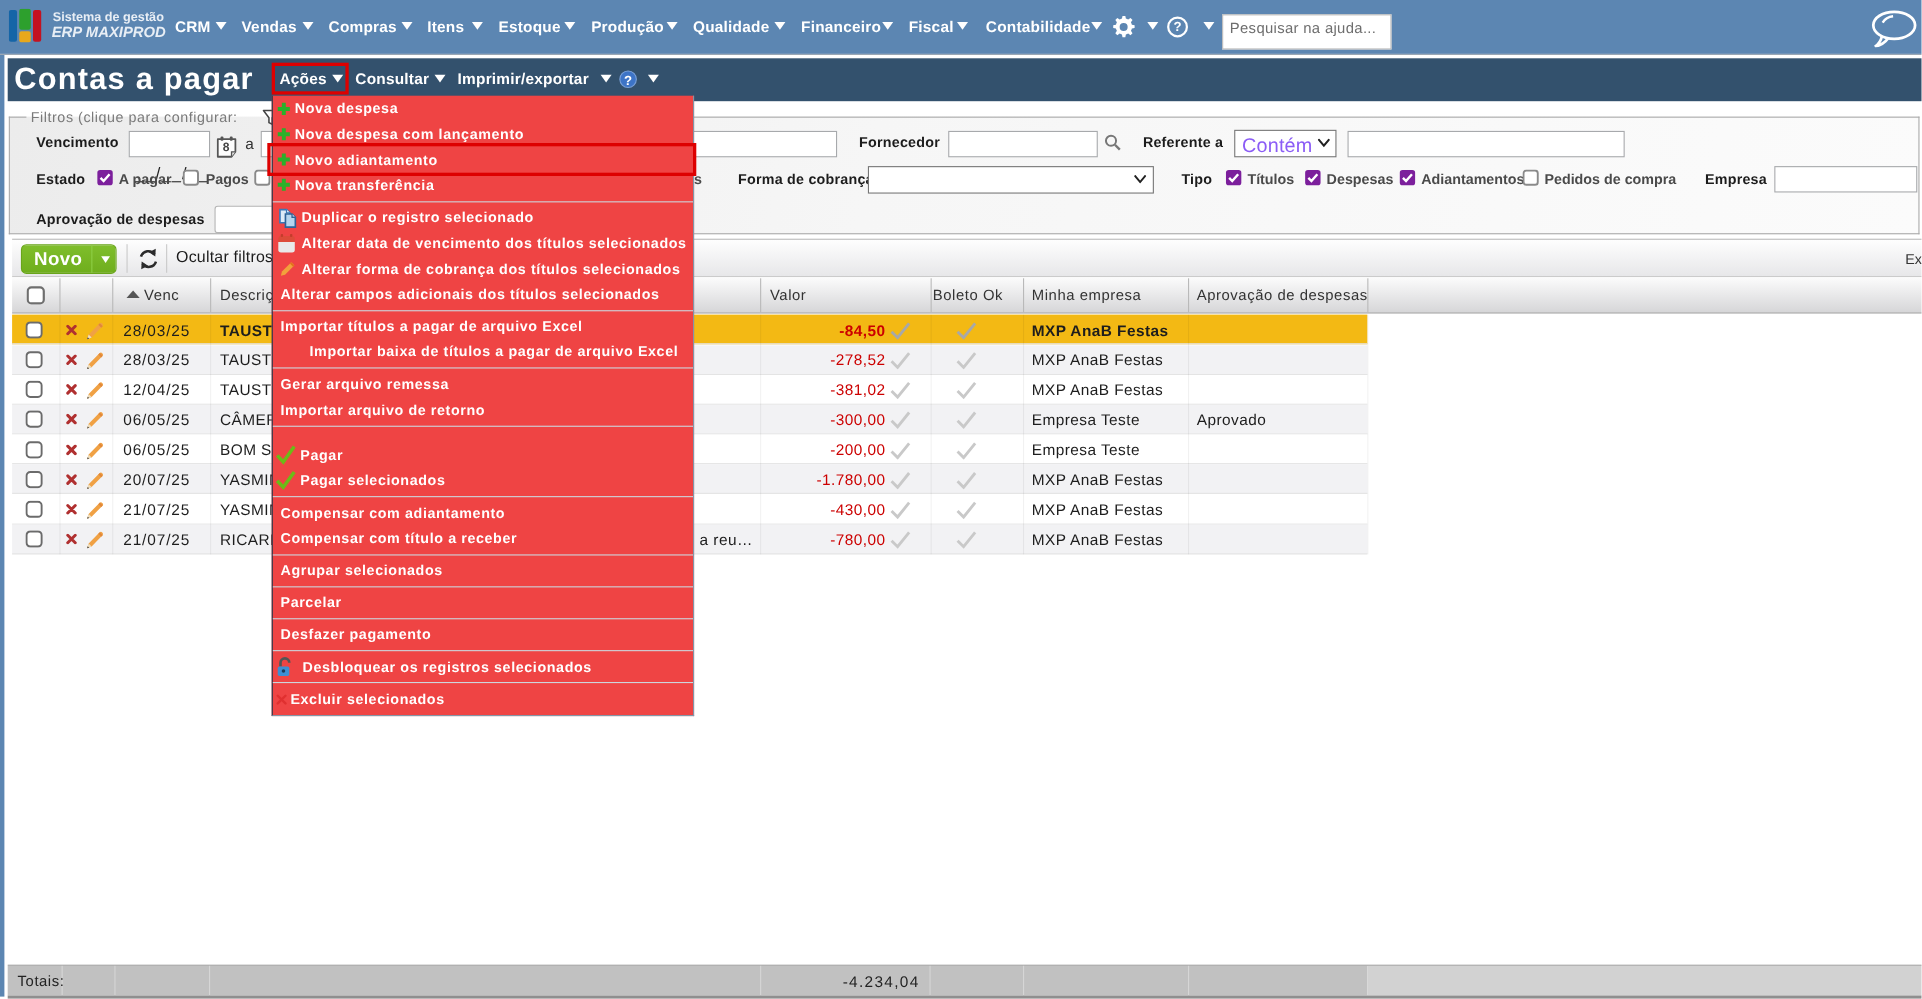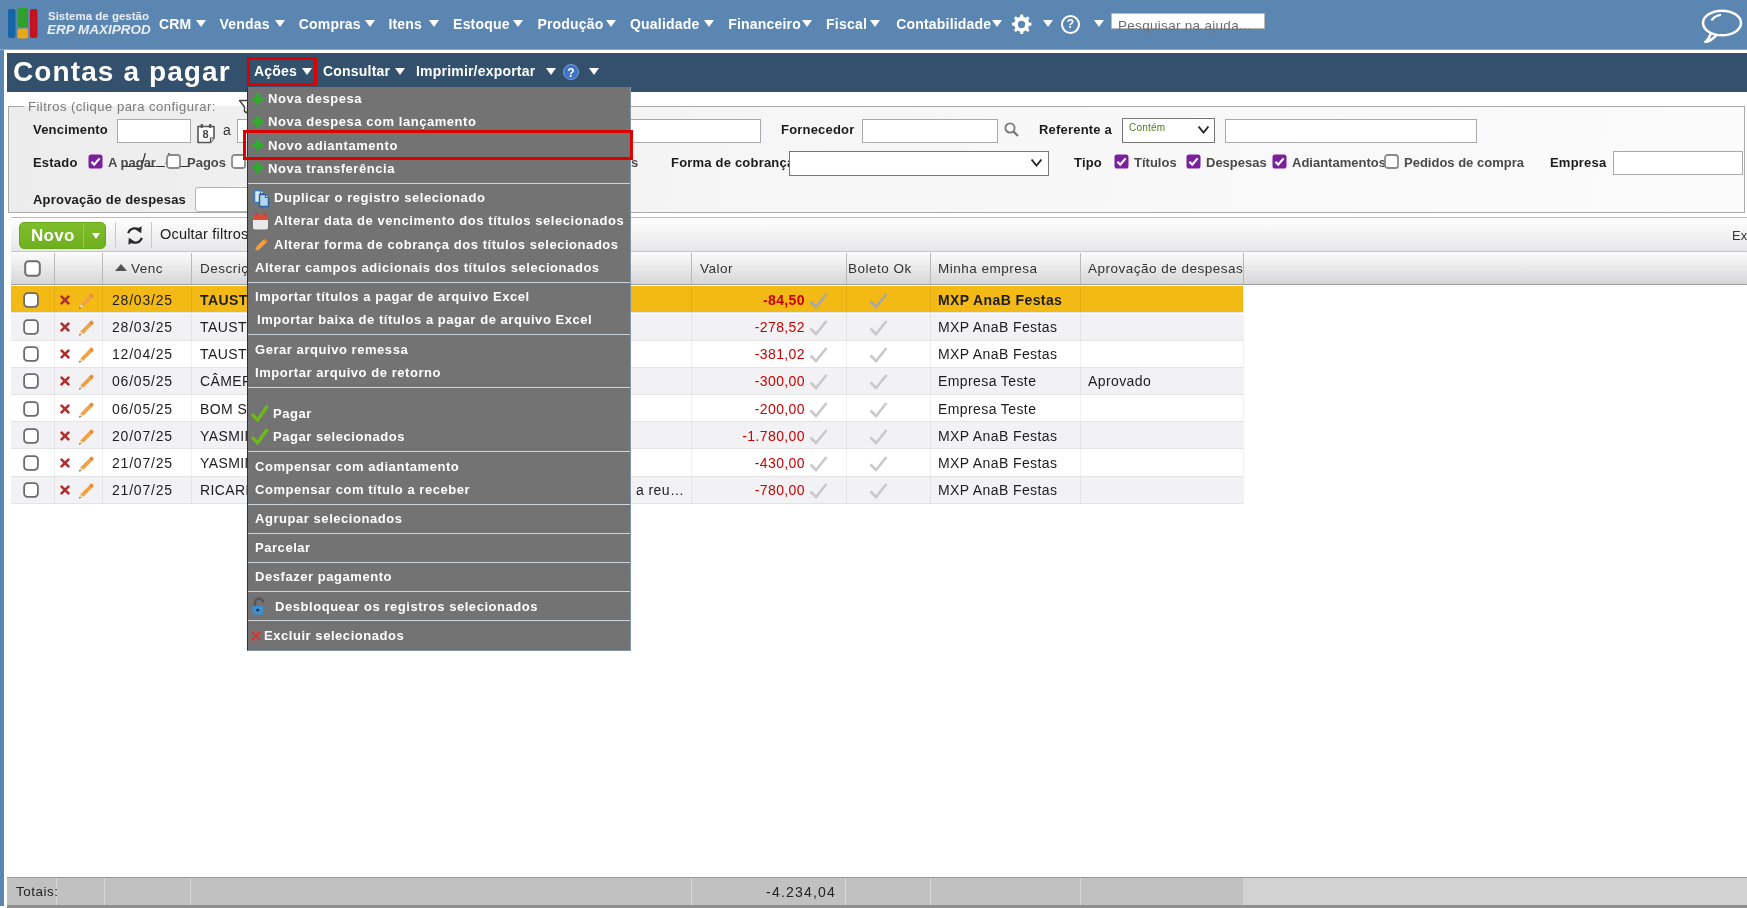--- a/index.html
+++ b/index.html
@@ -50,21 +50,21 @@
 <div class="abs nav" style="left:826.1px;top:16px;">Fiscal</div>
 <div class="abs car" style="left:870px;top:20px;"></div>
 <div class="abs nav" style="left:896.2px;top:16px;">Contabilidade</div>
 <div class="abs car" style="left:992px;top:20px;"></div>
 <svg class="abs" style="left:1010px;top:13px;" width="23" height="23" viewBox="0 0 24 24">
 <path fill="#fff" d="M12 1.5 l1.6 0 .5 2.6a8 8 0 0 1 2.2.9 l2.2-1.5 1.9 1.9-1.5 2.2a8 8 0 0 1 .9 2.2 l2.6.5 0 2.7-2.6.5a8 8 0 0 1-.9 2.2 l1.5 2.2-1.9 1.9-2.2-1.5a8 8 0 0 1-2.2.9 l-.5 2.6-2.7 0-.5-2.6a8 8 0 0 1-2.2-.9 l-2.2 1.5-1.9-1.9 1.5-2.2a8 8 0 0 1-.9-2.2 l-2.6-.5 0-2.7 2.6-.5a8 8 0 0 1 .9-2.2 l-1.5-2.2 1.9-1.9 2.2 1.5a8 8 0 0 1 2.2-.9 l.5-2.6 z M12 8.2a3.8 3.8 0 1 0 0 7.6 3.8 3.8 0 0 0 0-7.6z"></path>
 </svg>
 <div class="abs car" style="left:1043px;top:20px;"></div>
 <div class="abs" style="left:1061px;top:15px;width:15px;height:15px;border:2.2px solid #fff;border-radius:50%;color:#fff;font-size:12px;font-weight:bold;text-align:center;line-height:15px;">?</div>
 <div class="abs car" style="left:1094px;top:20px;"></div>
-<div class="abs" style="left:1111px;top:13px;width:154px;height:16px;background:#fff;border:1px solid #b9b9b9;box-sizing:border-box;">
+<div class="abs" style="left:1111px;top:13px;width:154px;height:32px;background:#fff;border:1px solid #b9b9b9;box-sizing:border-box;">
       <span style="position:absolute;left:6px;top:4px;font-size:13.5px;color:#6e6e6e;letter-spacing:.3px;">Pesquisar na ajuda...</span>
     </div>
 <svg class="abs" style="left:1698px;top:9px;" width="45" height="34" viewBox="0 0 45 34">
 <ellipse cx="24" cy="14" rx="19" ry="12.3" fill="none" stroke="#fff" stroke-width="2.5"></ellipse>
 <path d="M13 23.5 Q11.5 30 6.5 33.5 Q14.5 31.5 18.5 25.8" fill="none" stroke="#fff" stroke-width="2.5"></path>
 <path d="M13.5 11.5 Q16.5 6.5 23 5.8" fill="none" stroke="#fff" stroke-width="2.2"></path>
 </svg>
 <div class="abs" style="left:7px;top:53px;width:1740px;height:39px;background:#33516d;"></div>
 <div class="abs" style="left:13px;top:55.5px;font-size:28px;font-weight:bold;color:#fff;letter-spacing:1.1px;">Contas a pagar</div>
 <div class="abs tmenu" style="left:254px;top:63px;">Ações</div>
@@ -98,21 +98,21 @@
 <div class="abs inp" style="left:237px;top:119px;width:74px;height:24px;"></div>
 <div class="abs inp" style="left:460px;top:119px;width:301px;height:24px;"></div>
 <div class="abs lbl" style="left:781px;top:122px;">Fornecedor</div>
 <div class="abs inp" style="left:862px;top:119px;width:136px;height:24px;"></div>
 <svg class="abs" style="left:1003px;top:121px;" width="17" height="17" viewBox="0 0 17 17">
 <circle cx="7" cy="7" r="4.6" fill="none" stroke="#777" stroke-width="1.8"></circle>
 <line x1="10.6" y1="10.6" x2="15" y2="15" stroke="#777" stroke-width="2.2"></line>
 </svg>
 <div class="abs lbl" style="left:1039px;top:122px;">Referente a</div>
 <div class="abs" style="left:1122px;top:118px;width:93px;height:25px;background:#fff;border:1px solid #767676;box-sizing:border-box;">
-      <span style="position:absolute;left:6px;top:3px;font-size:10px;color:#4d7c0f;letter-spacing:.2px;">Contém</span>
+      <span style="position:absolute;left:6px;top:3px;font-size:18px;color:#8b5cf6;letter-spacing:.2px;">Contém</span>
       <svg style="position:absolute;right:5px;top:7px;" width="11" height="8" viewBox="0 0 11 8">
         <path d="M0.5 0.5 L5.5 6.5 L10.5 0.5" fill="none" stroke="#222" stroke-width="1.8"></path>
       </svg>
     </div>
 <div class="abs inp" style="left:1225px;top:119px;width:252px;height:24px;"></div>
 <div class="abs lbl" style="left:33px;top:155px;">Estado</div>
 <svg class="abs" style="left:88px;top:154px;" width="15" height="15" viewBox="0 0 15 15">
       <rect x="0.5" y="0.5" width="14" height="14" rx="2.6" fill="#7c1f9c"></rect>
       <path d="M3.4 7.8 L6.2 10.6 L11.6 4.4" fill="none" stroke="#fff" stroke-width="2.2"></path>
     </svg>
@@ -390,21 +390,21 @@
 <div class="abs" style="left:55.6px;top:878.4px;width:1px;height:26.8px;background:#d6d6d6;"></div>
 <div class="abs" style="left:103.7px;top:878.4px;width:1px;height:26.8px;background:#d6d6d6;"></div>
 <div class="abs" style="left:190px;top:878.4px;width:1px;height:26.8px;background:#d6d6d6;"></div>
 <div class="abs" style="left:690.7px;top:878.4px;width:1px;height:26.8px;background:#d6d6d6;"></div>
 <div class="abs" style="left:845.4px;top:878.4px;width:1px;height:26.8px;background:#d6d6d6;"></div>
 <div class="abs" style="left:930.4px;top:878.4px;width:1px;height:26.8px;background:#d6d6d6;"></div>
 <div class="abs" style="left:1080px;top:878.4px;width:1px;height:26.8px;background:#d6d6d6;"></div>
 <div class="abs" style="left:16px;top:884px;font-size:13.5px;color:#222;letter-spacing:.5px;">Totais:</div>
 <div class="abs" style="left:690px;top:883.5px;width:146px;text-align:right;font-size:14px;color:#222;letter-spacing:1.2px;">-4.234,04</div>
 <div class="abs" style="left:7px;top:905.2px;width:1740px;height:2.8px;background:#8f8f8f;"></div>
-<div class="abs" style="left:247px;top:87px;width:384px;background:#737373;border-right:1.5px solid #8296a8;border-bottom:1.5px solid #8296a8;border-left:1px solid #22364a;box-sizing:border-box;">
+<div class="abs" style="left:247px;top:87px;width:384px;background:#ef4444;border-right:1.5px solid #8296a8;border-bottom:1.5px solid #8296a8;border-left:1px solid #22364a;box-sizing:border-box;">
 <div class="mg1">
 <div class="mi" style="padding-left:20px;"><svg class="mic" style="left:3px;top:4.5px;" width="14" height="14" viewBox="0 0 14 14">
             <path d="M7 1.5 L7 12.5 M1.5 7 L12.5 7" stroke="#2ab02a" stroke-width="3.6"></path>
           </svg><span style="margin-left:0;position:relative;left:0px;"></span>Nova despesa</div>
 <div class="mi" style="padding-left:20px;"><svg class="mic" style="left:3px;top:4.5px;" width="14" height="14" viewBox="0 0 14 14">
             <path d="M7 1.5 L7 12.5 M1.5 7 L12.5 7" stroke="#2ab02a" stroke-width="3.6"></path>
           </svg><span style="margin-left:0;position:relative;left:0px;"></span>Nova despesa com lançamento</div>
 <div class="mi" style="padding-left:20px;"><svg class="mic" style="left:3px;top:4.5px;" width="14" height="14" viewBox="0 0 14 14">
             <path d="M7 1.5 L7 12.5 M1.5 7 L12.5 7" stroke="#2ab02a" stroke-width="3.6"></path>
           </svg><span style="margin-left:0;position:relative;left:0px;"></span>Novo adiantamento</div>
@@ -426,21 +426,21 @@
             <rect x="11.6" y="0.8" width="2.2" height="2.6" rx="0.8" fill="#c43c2c"></rect>
           </svg><span style="margin-left:0;position:relative;left:0px;"></span>Alterar data de vencimento dos títulos selecionados</div>
 <div class="mi" style="padding-left:26px;"><svg class="mic" style="left:5px;top:3px;" width="17" height="17" viewBox="0 0 18 18">
             <path d="M2.5 15.5 L3.5 11.5 L12.5 2.5 L15.5 5.5 L6.5 14.5 Z" fill="#f2a13c"></path>
             <path d="M12.5 2.5 L15.5 5.5 L14.2 6.8 L11.2 3.8 Z" fill="#e2701e"></path>
           </svg><span style="margin-left:0;position:relative;left:0px;"></span>Alterar forma de cobrança dos títulos selecionados</div>
 <div class="mi" style="padding-left:7px;"><span style="margin-left:0;position:relative;left:0px;"></span>Alterar campos adicionais dos títulos selecionados</div>
 </div>
 <div class="mg">
 <div class="mi" style="padding-left:7px;"><span style="margin-left:0;position:relative;left:0px;"></span>Importar títulos a pagar de arquivo Excel</div>
-<div class="mi" style="padding-left:9px;"><span style="margin-left:0;position:relative;left:0px;"></span>Importar baixa de títulos a pagar de arquivo Excel</div>
+<div class="mi" style="padding-left:20px;text-align:center;"><span style="margin-left:0;position:relative;left:0px;"></span>Importar baixa de títulos a pagar de arquivo Excel</div>
 </div>
 <div class="mg">
 <div class="mi" style="padding-left:7px;"><span style="margin-left:0;position:relative;left:0px;"></span>Gerar arquivo remessa</div>
 <div class="mi" style="padding-left:7px;"><span style="margin-left:0;position:relative;left:0px;"></span>Importar arquivo de retorno</div>
 </div>
 <div class="mg">
 <div class="mi" style="padding-left:25px;margin-top:12px;"><svg class="mic" style="left:1px;top:1px;" width="21" height="20" viewBox="0 0 21 20">
             <path d="M3 11 L8.5 17 L18.5 3" fill="none" stroke="#6cbb17" stroke-width="3.2"></path>
           </svg><span style="margin-left:0;position:relative;left:0px;"></span>Pagar</div>
 <div class="mi" style="padding-left:25px;"><svg class="mic" style="left:1px;top:1px;" width="21" height="20" viewBox="0 0 21 20">

